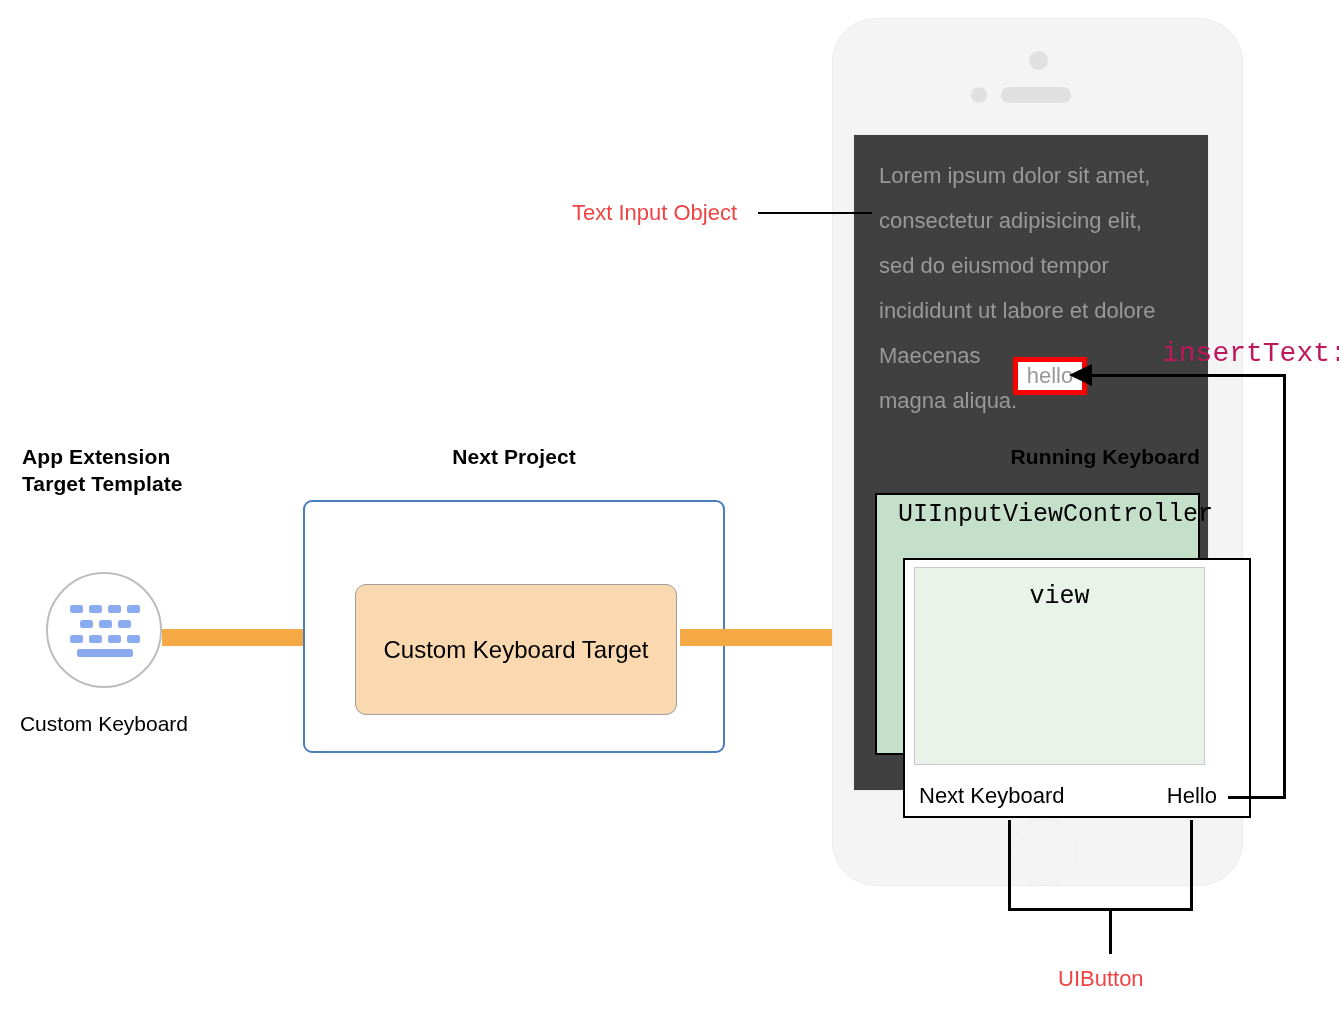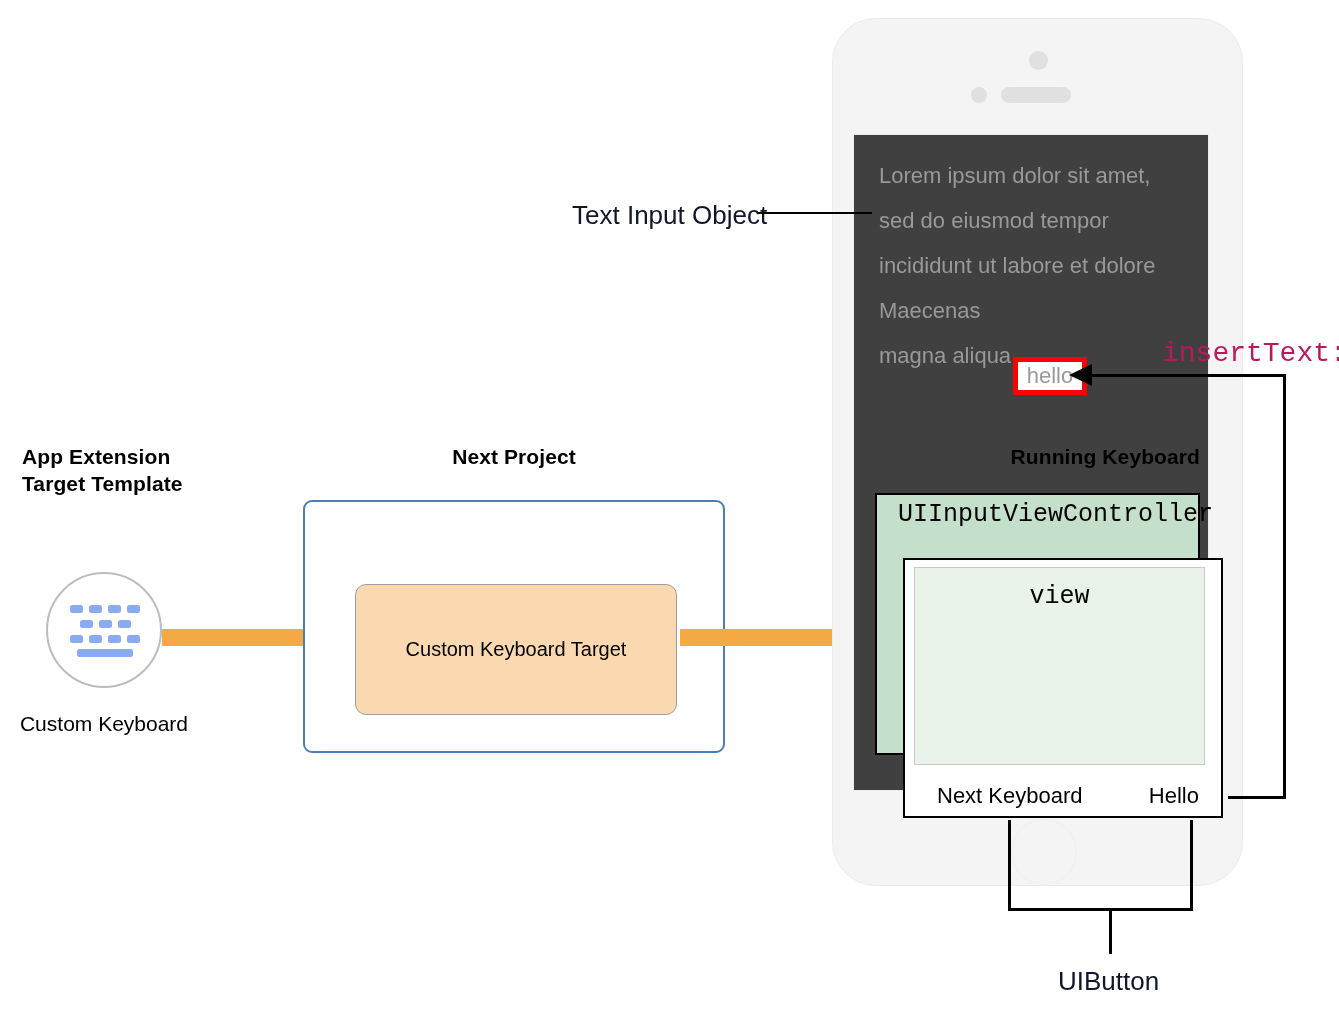--- a/index.html
+++ b/index.html
@@ -63,21 +63,21 @@
     display:flex;align-items:center;justify-content:center;
     box-sizing:border-box;
   }
   .kb-target{
     position:absolute;left:50px;top:82px;width:322px;height:131px;
     background:#FAD9B0;
     border:1.5px solid #9e9e9e;
     border-radius:11px;
     box-sizing:border-box;
     display:flex;align-items:center;justify-content:center;
-    font-size:20px;color:#000;
+    font-size:24px;color:#000;
   }
 
   
   .phone{
     left:832px;top:18px;width:411px;height:868px;
     background:#F4F4F4;
     border:1px solid #ECECEC;
     border-radius:44px;
     box-sizing:border-box;
   }
@@ -108,44 +108,44 @@
   
   .uivc{
     left:875px;top:493px;width:325px;height:262px;
     background:#C5E0CA;border:2px solid #000;box-sizing:border-box;
   }
   .uivc-label{
     position:absolute;left:0;top:5px;width:357px;text-align:center;
     font-family:"Liberation Mono", monospace;font-size:25px;color:#000;
   }
   .view-panel{
-    left:903px;top:558px;width:320px;height:260px;
+    left:903px;top:558px;width:348px;height:260px;
     background:#ffffff;border:2px solid #000;box-sizing:border-box;
   }
   .view-inner{
     position:absolute;left:9px;top:7px;width:291px;height:198px;
     background:#E9F3EA;border:1px solid #c9c9c9;box-sizing:border-box;
   }
   .view-label{
     position:absolute;left:0;top:14px;width:289px;text-align:center;
     font-family:"Liberation Mono", monospace;font-size:25px;color:#000;
   }
   .btn-row{
     position:absolute;left:0;top:213px;width:326px;height:45px;
     display:flex;align-items:center;justify-content:space-between;
-    padding:0 32px;box-sizing:border-box;
+    padding:0 14px;box-sizing:border-box;
     font-size:22px;color:#000;
   }
 
   
   .hline{background:#000;height:2px;position:absolute;}
   .thick-h{background:#000;height:3px;position:absolute;}
   .thick-v{background:#000;width:3px;position:absolute;}
 
-  .lbl-black{font-size:26px;color:#0f172a;position:absolute;white-space:nowrap;}
+  .lbl-black{font-size:22px;color:#ef4444;position:absolute;white-space:nowrap;}
   .lbl-mono{font-family:"Liberation Mono", monospace;font-size:28px;color:#be185d;position:absolute;white-space:nowrap;}
 
   .arrowhead-left{
     position:absolute;width:0;height:0;
     border-top:11px solid transparent;
     border-bottom:11px solid transparent;
     border-right:23px solid #000;
   }
 </style>
 </head>
@@ -194,20 +194,21 @@
     <div class="abs arrow-head" style="left:165px;top:0px;"></div>
   </div>
 
   <div class="abs phone">
     <div class="phone-camera"></div>
     <div class="phone-sensor"></div>
     <div class="phone-speaker"></div>
     <div class="phone-screen">
       <div class="lorem">
         <div>Lorem ipsum dolor sit amet,</div>
+        <div>consectetur adipisicing elit,</div>
         <div>sed do eiusmod tempor</div>
         <div>incididunt ut labore et dolore</div>
         <div>Maecenas</div>
         <div>magna aliqua.</div>
       </div>
       <div class="hello-box">
         <div class="hello-text">hello</div>
       </div>
     </div>
     <div class="phone-home"></div>

